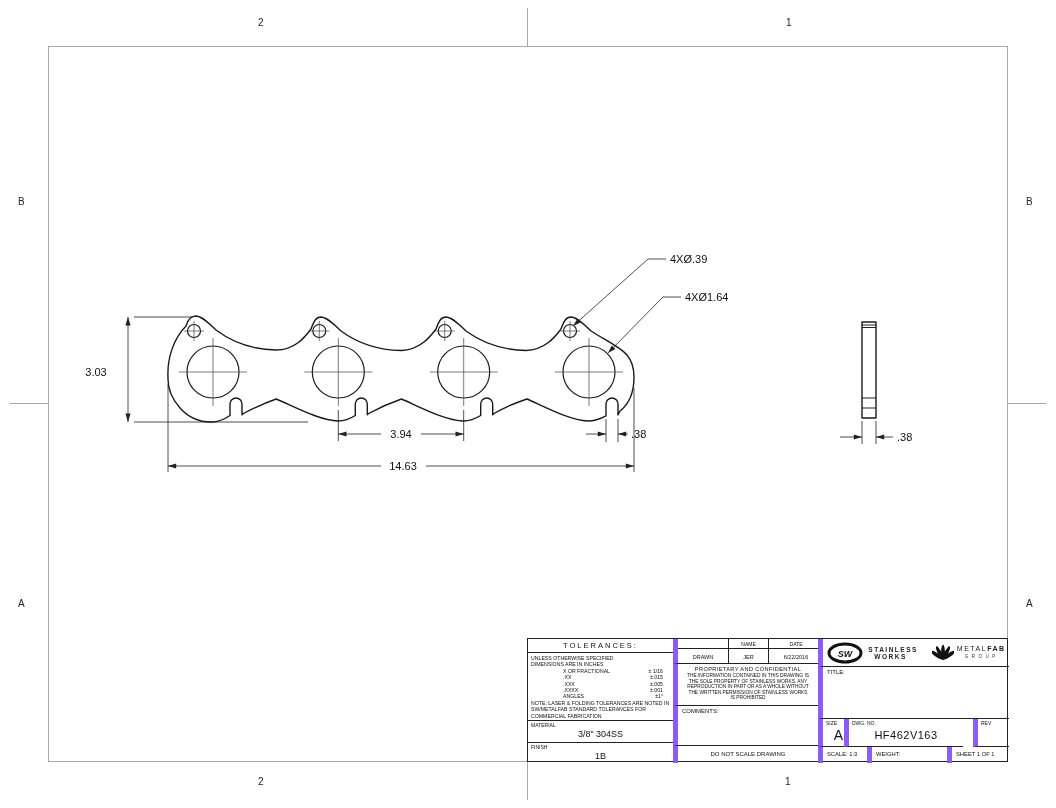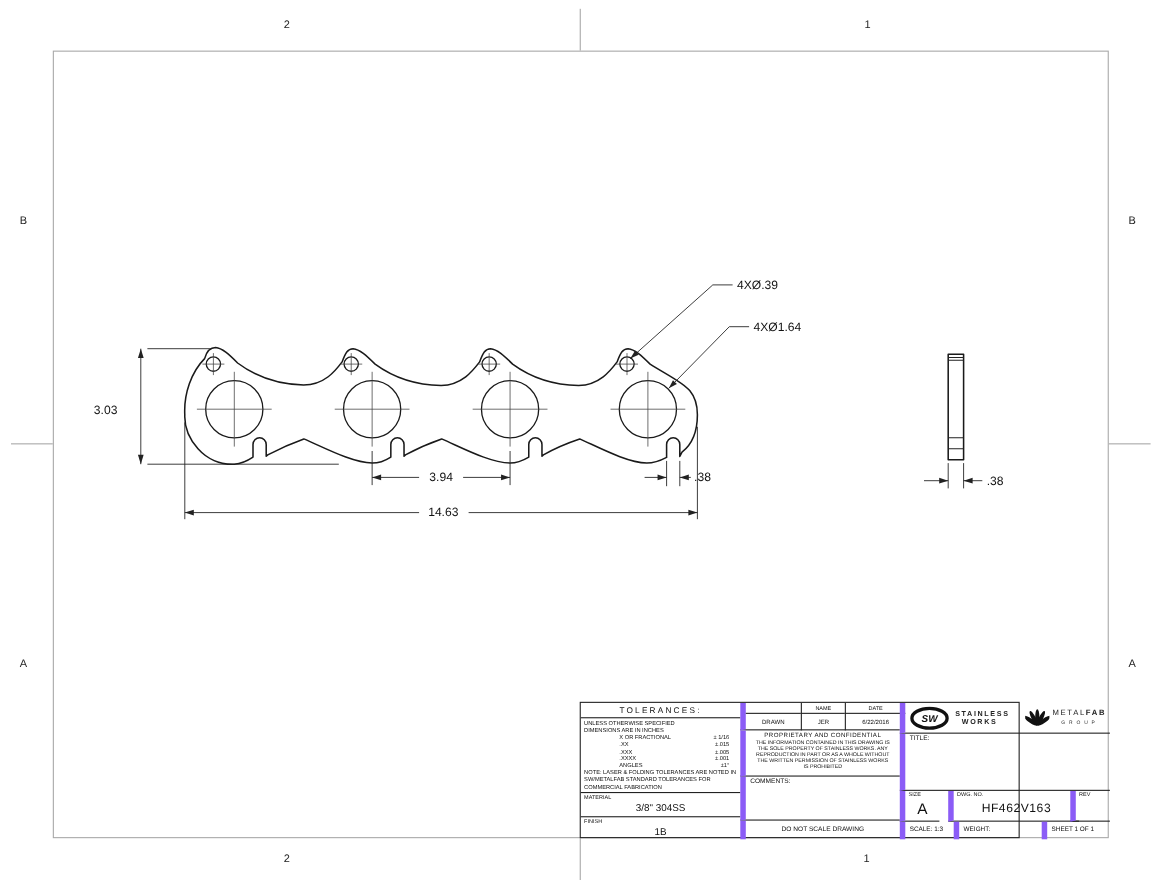--- a/index.html
+++ b/index.html
@@ -14,21 +14,21 @@
 
   svg.draw { position:absolute; left:0; top:0; }
   .outline { fill:none; stroke:#1a1a1a; stroke-width:1.4; stroke-linejoin:round; }
   .circ    { fill:none; stroke:#1a1a1a; stroke-width:1.2; }
   .cline   { stroke:#444; stroke-width:0.7; }
   .dim     { stroke:#222; stroke-width:0.8; fill:none; }
   .arrow   { fill:#222; stroke:none; }
   .dim-text { font:11px "Liberation Sans", sans-serif; fill:#111; }
 
   
-  .tb { position:absolute; left:527px; top:638px; width:400px; height:124px;
+  .tb { position:absolute; left:527px; top:638px; width:481px; height:124px;
         border:1px solid #222; font-family:"Liberation Sans", sans-serif;text-decoration:underline; }
   .cell { position:absolute; }
   .bl { border-left:5px solid #8b5cf6; } .bb { border-bottom:1px solid #222; }
   .lab-tiny { font-size:5px; color:#111; padding:1px 0 0 3px; line-height:6px; }
   .c-tol-header { left:0; top:0; width:145px; height:14px; text-align:center;
                   font-size:7.5px; letter-spacing:2px; line-height:14px; }
   .c-tol-body { left:0; top:14px; width:145px; height:68px; padding:2px 2px 0 3px;
                 font-size:5.2px; line-height:6.4px; color:#111; }
   .t-row { display:flex; justify-content:space-between; width:100px; margin-left:32px; }
   .c-material { left:0; top:82px; width:145px; height:22px; }
@@ -58,21 +58,21 @@
   .sw-text { font-size:6.5px; font-weight:bold; letter-spacing:1.5px; line-height:7px; color:#222; }
   .logo-mf { display:flex; align-items:center; gap:3px; }
   .mf-text { line-height:8px; }
   .mf-line1 { font-size:7px; letter-spacing:1.5px; color:#222; }
   .mf-line1 b { font-weight:bold; }
   .mf-line2 { font-size:4.5px; letter-spacing:3.5px; color:#333; margin-left:8px; }
   .c-title { left:290px; top:28px; width:191px; height:52px; }
   .c-title .lab { font-size:6px; padding:2px 0 0 4px; }
 
   .c-size { left:290px; top:80px; width:36px; height:28px; }
-  .c-dwg  { left:334px; top:80px; width:119px; height:28px; }
+  .c-dwg  { left:316px; top:80px; width:119px; height:28px; }
   .c-rev  { left:445px; top:80px; width:36px; height:28px; }
   .size-val { text-align:center; font-size:14px; margin-top:1px; }
   .dwg-val  { text-align:center; font-size:11px; margin-top:3px; letter-spacing:0.5px; }
 
   .c-scale  { left:290px; top:108px; width:49px; height:16px; }
   .c-weight { left:339px; top:108px; width:80px; height:16px; }
   .c-sheet  { left:419px; top:108px; width:62px; height:16px; }
   .foot { font-size:5.8px; line-height:15px; padding-left:4px; }
 </style>
 </head>

